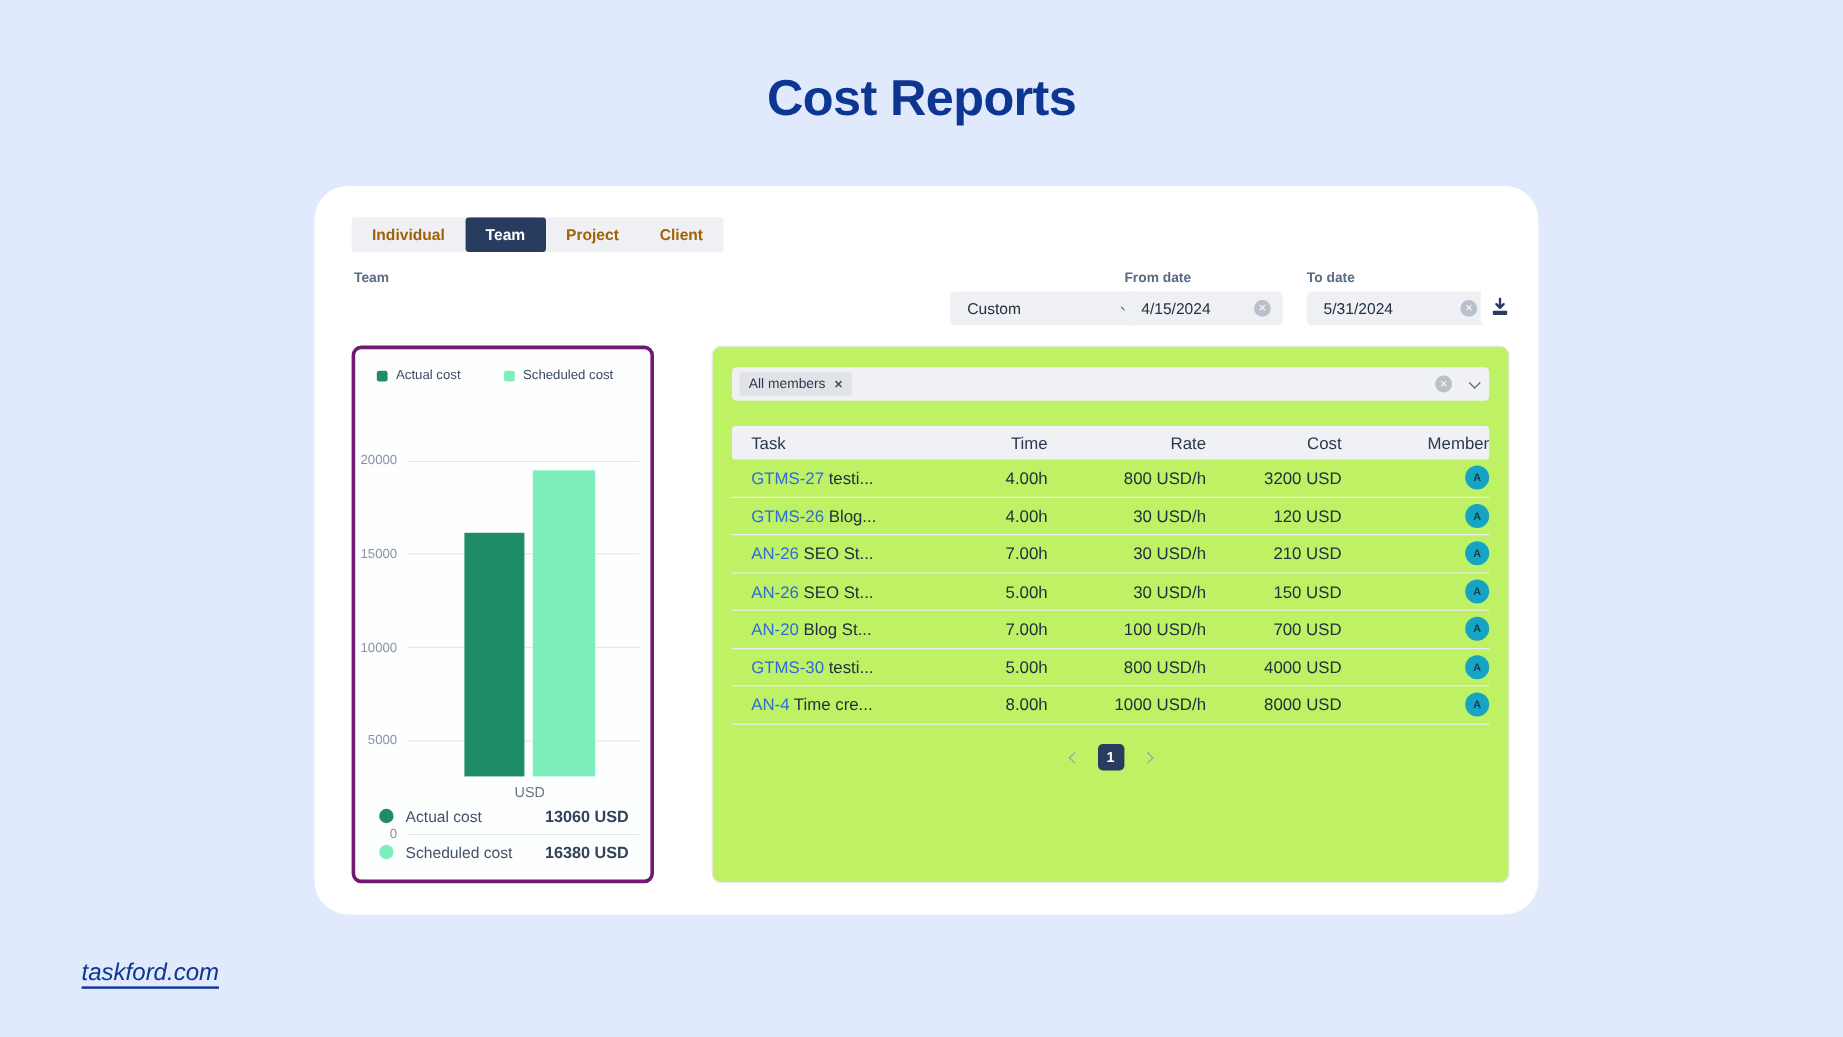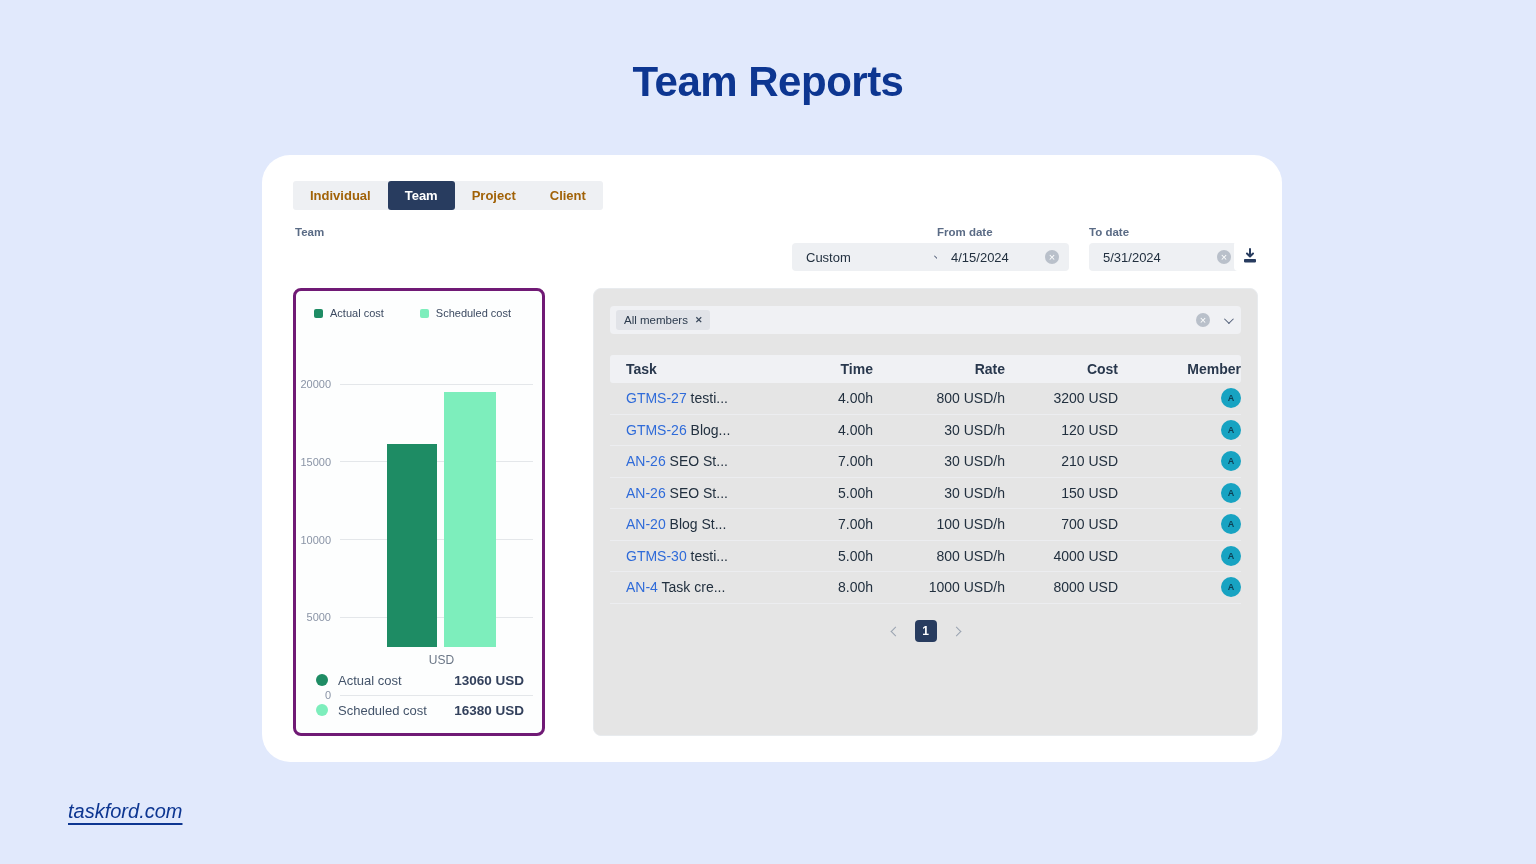--- a/index.html
+++ b/index.html
@@ -63,36 +63,36 @@
     font-size:12px; color:#6b7686; }
 
   .summary { position:absolute; left:20px; right:18px; top:374px; }
   .summary .srow { height:30px; display:flex; align-items:center; }
   .summary .dot { width:12px; height:12px; border-radius:50%; margin-right:10px; flex:0 0 auto; }
   .summary .slabel { font-size:13px; color:#44546a; flex:1; }
   .summary .svalue { font-size:13.5px; font-weight:700; color:#33415c; }
 
   
   .table-card { position:absolute; left:331px; top:133px; width:665px; height:448px;
-    background:#e5e5e5; border:1px solid #e8ebee; border-radius:8px; }
+    background:#bef264; border:1px solid #e8ebee; border-radius:8px; }
 
   .filterbar { position:absolute; left:16px; right:16px; top:17px; height:28px;
     background:#f0f1f4; border-radius:4px; display:flex; align-items:center;
     justify-content:space-between; padding:0 10px 0 6px; cursor:pointer; }
   .chip { background:#e1e3e8; border-radius:3px; height:20px; display:flex; align-items:center;
     gap:7px; padding:0 8px; font-size:11.5px; color:#2b3a4d; }
   .chip-x { font-size:9px; color:#3c4a5d; font-weight:700; }
   .chip-x::after { content:'\2715'; }
   .fb-icons { display:flex; align-items:center; gap:14px; }
   .fb-icons .chev.down { border-color:#54617a; }
 
   .thead, .trow { display:grid; grid-template-columns:150px 97px 132px 113px 1fr;
     align-items:center; padding-left:16px; }
   .thead { position:absolute; left:16px; right:16px; top:66px; height:28px;
-    background:#f0f1f4; border-radius:3px; font-size:14px; font-weight:700; color:#29384d; }
+    background:#f0f1f4; border-radius:3px; font-size:14px; font-weight:400; color:#29384d; }
   .thead .c-time, .thead .c-rate, .thead .c-cost, .trow .c-time, .trow .c-rate, .trow .c-cost
     { text-align:right; }
   .thead .c-member, .trow .c-member { text-align:right; }
 
   .tbody { position:absolute; left:16px; right:16px; top:94px; }
   .trow { height:31.5px; border-bottom:1px solid #ecedf0; font-size:14px; color:#22303f; }
   .task-id { color:#2f6bd9; cursor:pointer; }
   .avatar { display:inline-flex; width:20px; height:20px; border-radius:50%; background:#17a3c2;
     color:#0d4055; font-size:9px; font-weight:700; align-items:center; justify-content:center; }
 
@@ -102,21 +102,21 @@
     display:flex; align-items:center; justify-content:center; font-size:12px; font-weight:700;
     cursor:pointer; }
   .pgbtn { cursor:pointer; display:flex; align-items:center; }
 
   .footer-link { position:absolute; left:68px; top:800px; font-size:20px; font-style:italic;
     color:#0d3691; text-decoration:underline; text-underline-offset:5px; cursor:pointer; }
 </style>
 </head>
 <body>
 
-<h1 class="page-title">Team Reports</h1>
+<h1 class="page-title">Cost Reports</h1>
 
 <div class="panel">
 
   <div class="tabbar">
       <div class="tab">Individual</div>
       <div class="tab active">Team</div>
       <div class="tab">Project</div>
       <div class="tab">Client</div>
     </div>
 
@@ -251,21 +251,21 @@
           <span class="c-member"><span class="avatar">A</span></span>
         </div>
         <div class="trow">
           <span class="c-task"><span class="task-id">GTMS-30</span><span> testi...</span></span>
           <span class="c-time">5.00h</span>
           <span class="c-rate">800 USD/h</span>
           <span class="c-cost">4000 USD</span>
           <span class="c-member"><span class="avatar">A</span></span>
         </div>
         <div class="trow">
-          <span class="c-task"><span class="task-id">AN-4</span><span> Task cre...</span></span>
+          <span class="c-task"><span class="task-id">AN-4</span><span> Time cre...</span></span>
           <span class="c-time">8.00h</span>
           <span class="c-rate">1000 USD/h</span>
           <span class="c-cost">8000 USD</span>
           <span class="c-member"><span class="avatar">A</span></span>
         </div>
       </div>
     <div class="pager">
       <span class="pgbtn">
           <span class="chev left"></span>
         </span>

